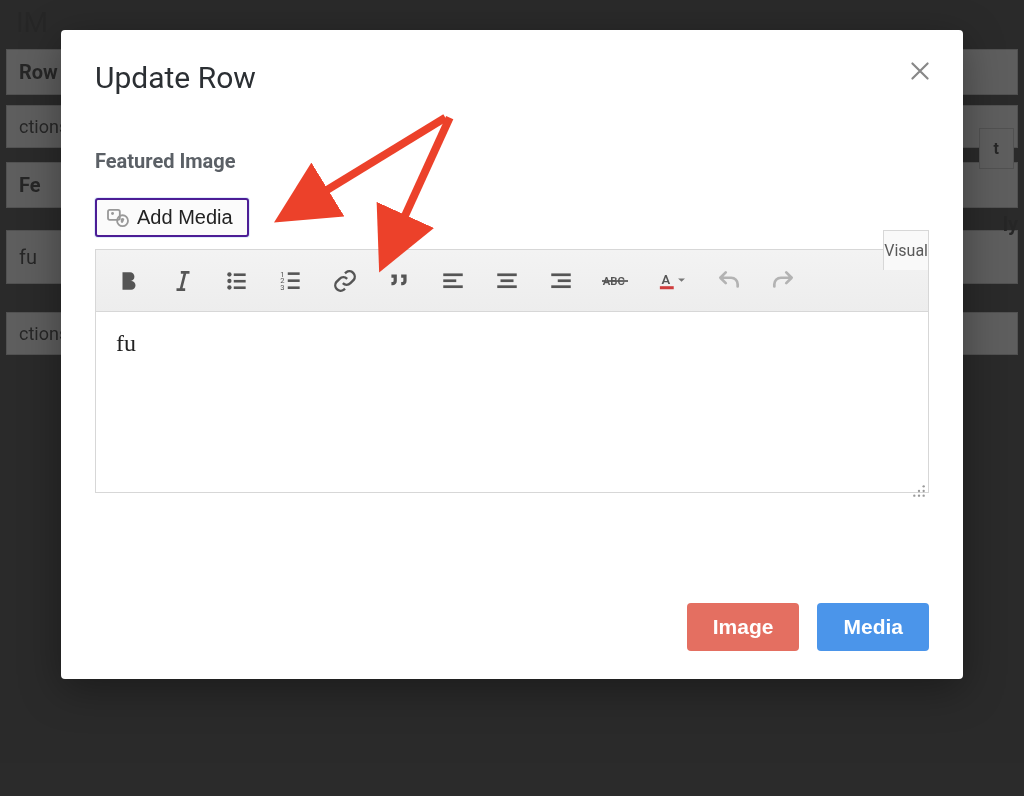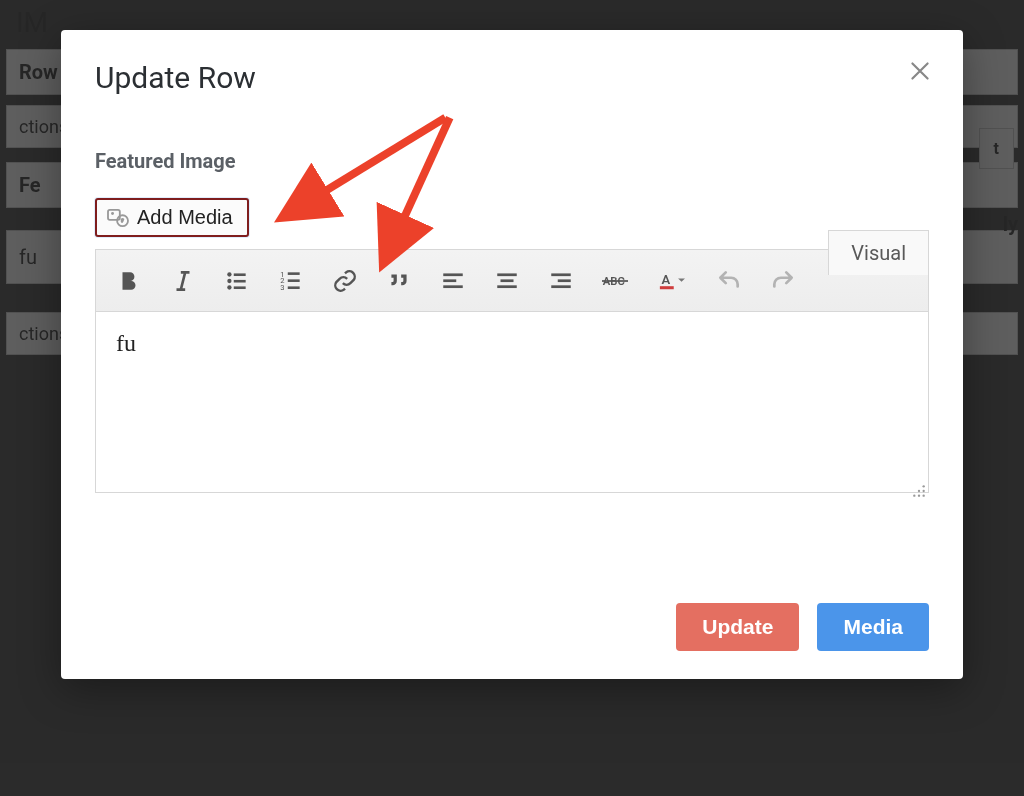--- a/index.html
+++ b/index.html
@@ -55,21 +55,21 @@
     font-size: 20px;
     font-weight: 700;
     color: #5b6066;
     margin-bottom: 25px;
   }
 
   .add-media-btn {
     display: inline-flex;
     align-items: center;
     gap: 8px;
-    border: 2px solid #7f1d1d;
+    border: 2px solid #4c1d95;
     background: #fbfbfb;
     border-radius: 3px;
     padding: 6px 14px 6px 10px;
     font-size: 20px;
     color: #222;
     cursor: pointer;
     box-shadow: 0 0 0 1px rgba(46,134,232,0.15);
   }
   .media-icon {
     width: 22px; height: 20px; position:relative;
@@ -80,22 +80,22 @@
   .editor-tabs {
     position: absolute;
     right: 34px;
     top: 200px;
     display: flex;
     gap: 10px;
   }
   .editor-tab {
     border: 1px solid #d7d7d7;
     background: #f7f7f7;
-    padding: 10px 22px;
-    font-size: 20px;
+    padding: 10px 0;
+    font-size: 16px;
     color: #595959;
     cursor: pointer;
     border-bottom: none;
   }
   .editor-tab.active {
     background: #ebebeb;
     color: #333;
   }
   .editor-tab.inactive {
     background: #f9f9f9;
@@ -311,21 +311,21 @@
               <circle cx="10" cy="6" r="1" fill="currentColor"></circle>
             <circle cx="2" cy="10" r="1" fill="currentColor"></circle>
               <circle cx="6" cy="10" r="1" fill="currentColor"></circle>
               <circle cx="10" cy="10" r="1" fill="currentColor"></circle>
           </svg>
         </div>
       </div>
     </div>
 
     <div class="modal-footer">
-      <button class="btn btn-cancel">Update</button>
+      <button class="btn btn-cancel">Image</button>
       <button class="btn btn-update">Media</button>
     </div>
 
     <svg class="arrows" viewBox="0 0 912 740">
       <defs>
         <marker id="ah" markerWidth="8" markerHeight="8" refX="6" refY="4" orient="auto">
           <path d="M0,0 L8,4 L0,8 z" fill="#ec412a"></path>
         </marker>
       </defs>
 

